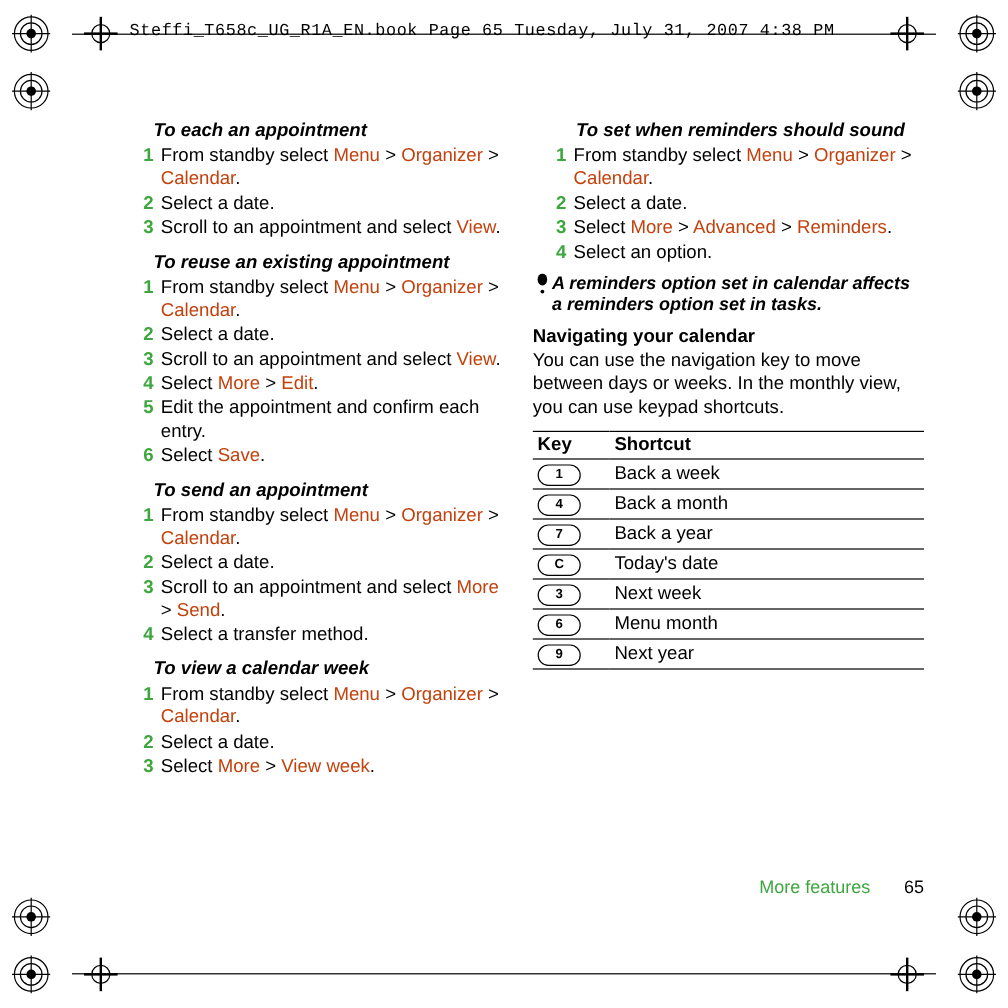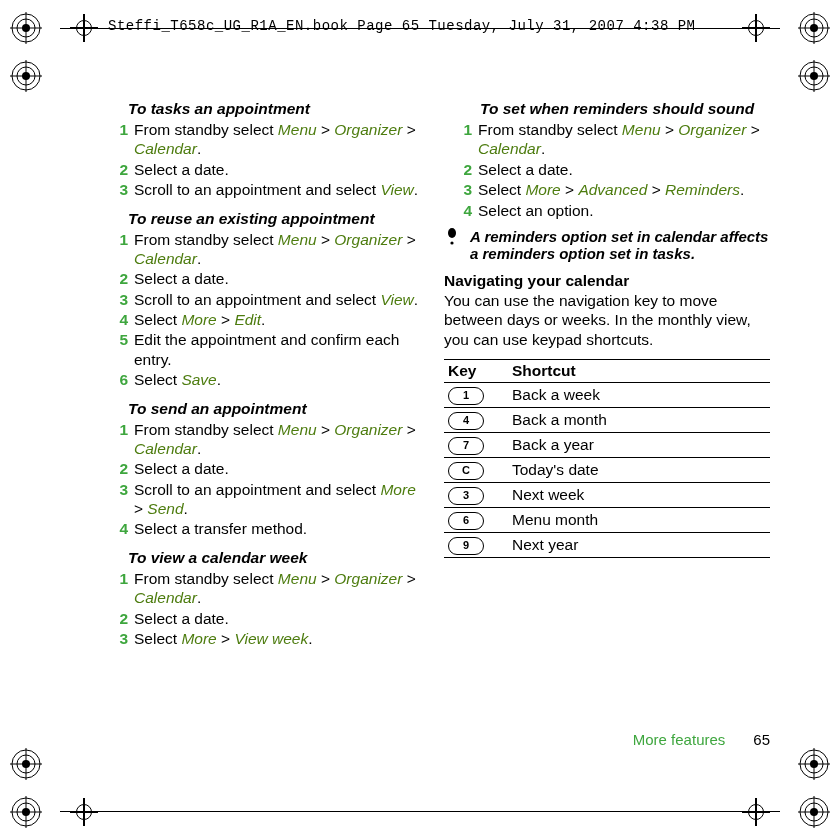--- a/index.html
+++ b/index.html
@@ -78,23 +78,23 @@
   }
   .subhead {
     font-style: italic;
     font-weight: bold;
     font-size: 15.5px;
     margin: 10px 0 2px 28px;
   }
   .step { display:flex; font-size:15.5px; line-height:1.25; margin: 0 0 1px 0;}
   .step .num { flex:0 0 28px; text-align:right; padding-right:6px; font-weight:bold; color:#3ea63e;}
   .step .body { flex:1; }
-  .green { color:#4d7c0f;font-style:italic; }
+  .green { color:#c2410c; }
   .note {
-    display:flex; gap:10px; margin: 8px 0 6px 0; font-size:15px;
+    display:flex; gap:0; margin: 8px 0 6px 0; font-size:15px;
   }
   .note .mark { flex:0 0 16px; text-align:center;}
   .note .txt { font-style: italic; font-weight: bold; }
   .para-title { font-weight:bold; font-size:15.5px; margin:10px 0 0 0;}
   .para { font-size:15.5px; line-height:1.25; margin:1px 0 8px 0;}
 
   table.shortcut {
     width: 100%;
     border-collapse: collapse;
     font-size: 15.5px;
@@ -225,21 +225,21 @@
   </div>
 <div class="top-rule"></div>
 <div class="bottom-rule"></div>
 
 <div class="header-text">Steffi_T658c_UG_R1A_EN.book  Page 65  Tuesday, July 31, 2007  4:38 PM</div>
 
 <div class="page">
   <div class="columns">
 
     <div class="col">
-      <div class="subhead">To tasks an appointment</div>
+      <div class="subhead">To each an appointment</div>
       <div class="step">
           <span class="num">1</span>
           <span class="body"><span>From standby select </span><span class="green">Menu</span><span> &gt; </span><span class="green">Organizer</span><span> &gt; </span><span class="green">Calendar</span><span>.</span></span>
         </div>
       <div class="step">
           <span class="num">2</span>
           <span class="body">Select a date.</span>
         </div>
       <div class="step">
           <span class="num">3</span>

